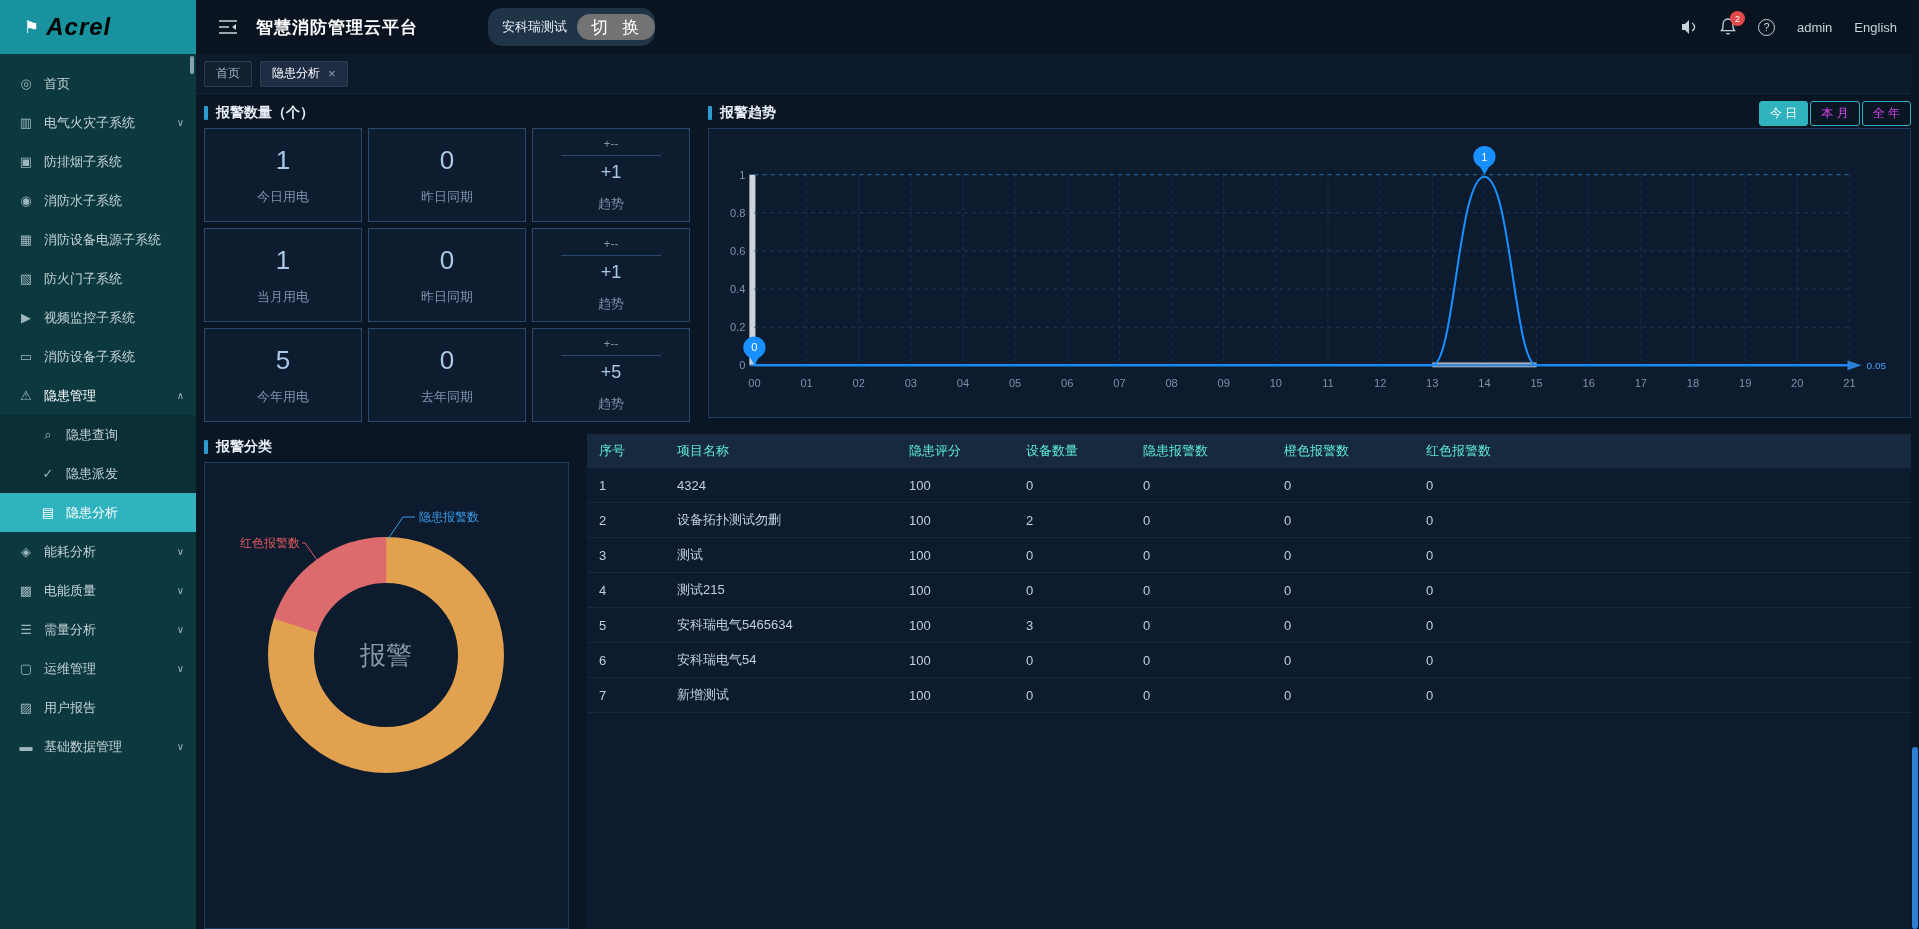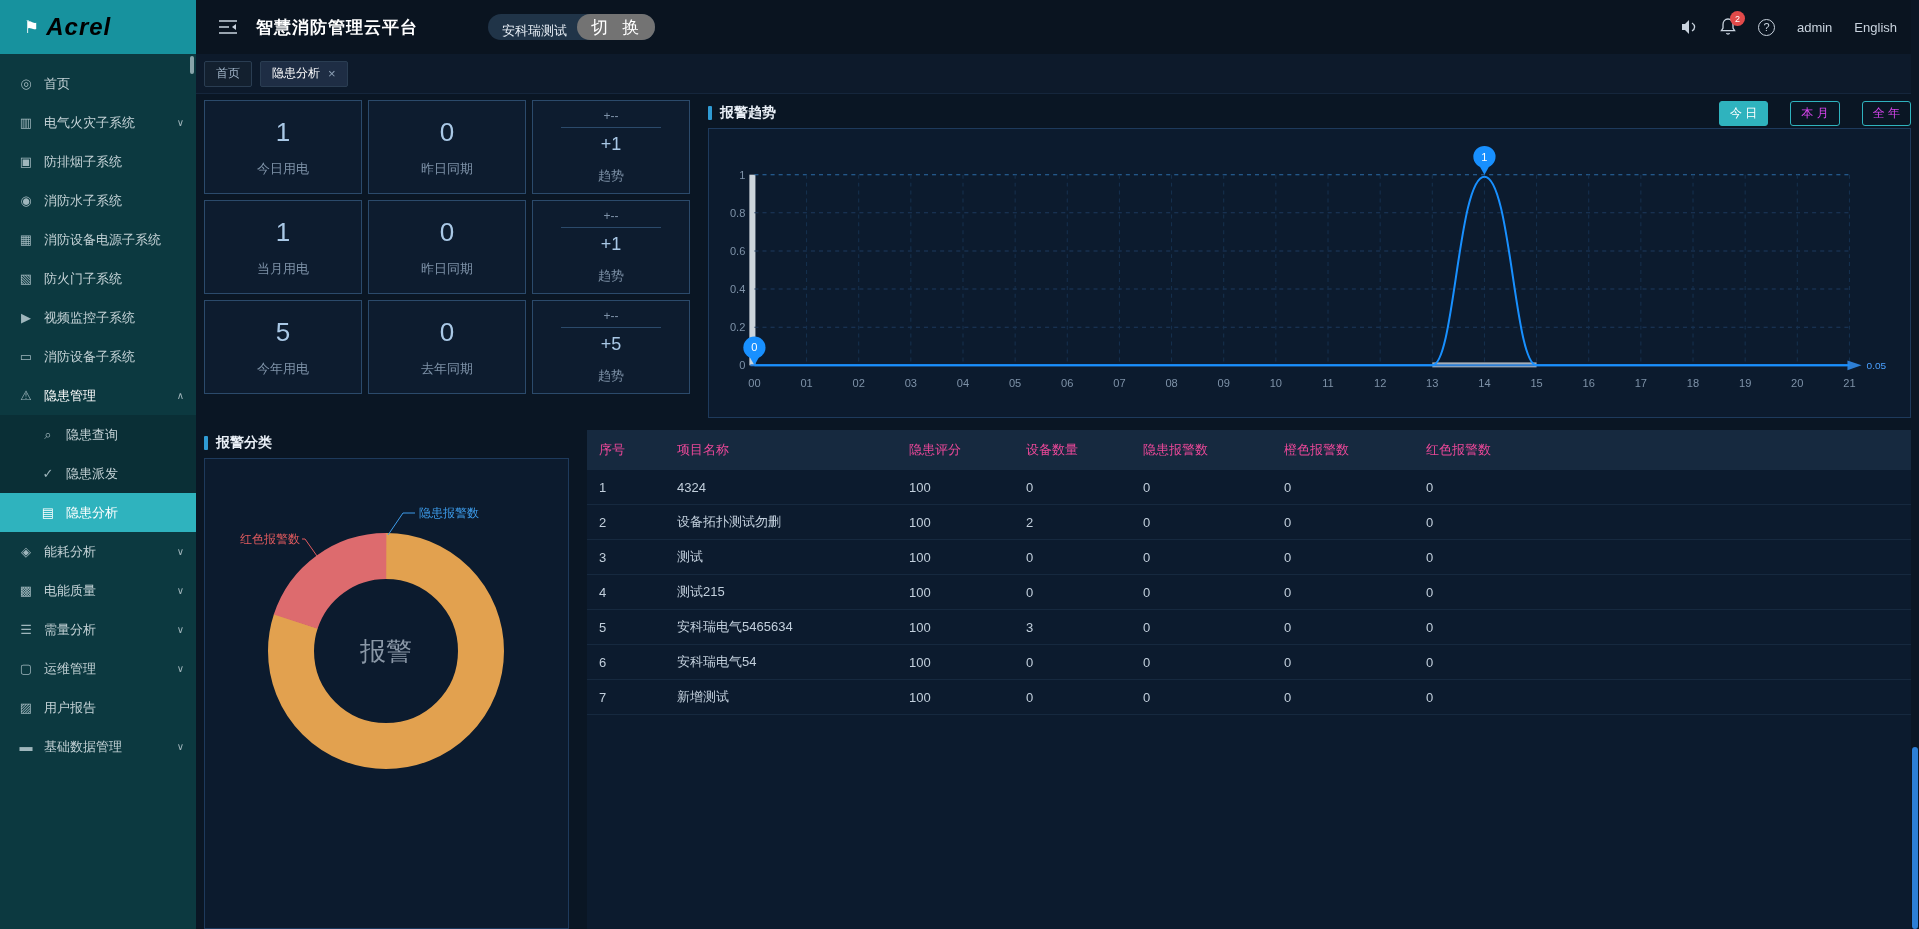--- a/index.html
+++ b/index.html
@@ -20,21 +20,21 @@
   .side-item.parent{color:#fff}
   .side-item.sub{background:#0A2F36;padding-left:40px}
   .side-item.sub.active{background:#2FB3BE;color:#fff}
   .side-item.sub.active .ico{color:#fff}
   .side-scroll{position:absolute;top:56px;right:2px;width:4px;height:18px;background:#9FB7BD;border-radius:2px;opacity:.85}
 
   
   .main{flex:1;display:flex;flex-direction:column;min-width:0}
   .topbar{height:54px;background:#0A1420;display:flex;align-items:center;padding:12px 22px;flex:0 0 54px}
   .sys-title{color:#fff;font-size:17px;font-weight:bold;letter-spacing:1px;margin-left:18px}
-  .proj-pill{display:flex;align-items:flex-end;background:#203448;border-radius:14px;height:26px;padding-left:14px;margin-left:70px}
+  .proj-pill{display:flex;align-items:center;background:#203448;border-radius:14px;height:38px;padding-left:14px;margin-left:70px}
   .proj-name{color:#E6EDF4;font-size:13px}
   .switch-btn{height:26px;border:none;border-radius:13px;background:#737373;color:#fff;font-size:17px;
     padding:0 14px;margin-left:10px;cursor:pointer;font-family:Liberation Mono, monospace;letter-spacing:2px}
   .top-right{margin-left:auto;display:flex;align-items:center;gap:22px;color:#C9D3DE;font-size:13px}
   .icon-btn{position:relative;display:flex;align-items:center;cursor:pointer}
   .badge{position:absolute;top:-7px;right:-9px;min-width:15px;height:15px;border-radius:8px;background:#E24A4A;
     color:#fff;font-size:9px;display:flex;align-items:center;justify-content:center;padding:0 3px}
   .qmark{width:17px;height:17px;border:1.4px solid #C9D3DE;border-radius:50%;display:flex;align-items:center;
     justify-content:center;font-size:11px;color:#C9D3DE;cursor:pointer}
   .txt-link{cursor:pointer}
@@ -60,36 +60,36 @@
   .cards{display:grid;grid-template-columns:repeat(3,1fr);grid-auto-rows:94px;gap:6px}
   .card{background:#0D1C2F;border:1px solid #2B4A6B;display:flex;flex-direction:column;align-items:center;justify-content:center}
   .card .val{font-size:26px;color:#A9C8E6}
   .card .lab{font-size:13px;color:#7E92A8;margin-top:12px}
   .card .spark{font-size:12px;color:#7E92A8}
   .card .line{width:64%;border-top:1px solid #2B4A6B;margin:4px 0 6px}
   .card.trend .val{font-size:18px}
 
   
   .trendsec{flex:1;display:flex;flex-direction:column;min-width:0}
-  .range-buttons{margin-left:auto;display:flex;gap:22px}
+  .range-buttons{margin-left:auto;display:flex;gap:2px}
   .rbtn{font-size:12px;padding:3px 10px;border:1px solid #2FB3BE;color:#d946ef;border-radius:3px;
     background:transparent;cursor:pointer;font-family:inherit}
   .rbtn.active{background:#2FB3BE;color:#fff}
   .chart-panel{height:290px}
   .chart-panel svg{width:100%;height:100%;display:block}
 
   
   .catsec{width:365px;flex:0 0 365px;display:flex;flex-direction:column;min-height:0}
   .donut-panel{flex:1;overflow:hidden}
 
   
   .ranksec{flex:1;display:flex;flex-direction:column;min-width:0}
   .table-panel{flex:1;overflow:hidden;background:#0C1B2E;border:none}
   .t-head,.t-row{display:grid;grid-template-columns:78px 232px 117px 117px 141px 142px 142px 1fr;align-items:center}
-  .t-head{background:#16293F;height:40px;font-size:13px;color:#ec4899}
+  .t-head{background:#16293F;height:34px;font-size:13px;color:#5eead4}
   .t-row{height:35px;font-size:13px;color:#C2CFDC;border-bottom:1px solid #16293F}
   .t-cell{padding-left:12px;white-space:nowrap;overflow:hidden}
 
   
   .page-scrollbar{position:fixed;top:0;right:0;width:8px;height:100%;background:#0B1624;z-index:50}
   .page-scrollbar .thumb{position:absolute;bottom:0;left:1px;width:6px;height:182px;background:#2D7FD6;border-radius:3px}
 </style>
 </head>
 <body>
 
@@ -225,20 +225,24 @@
         <div class="tab active">
           <span>隐患分析</span>
           <span class="close">×</span>
         </div>
       </div>
 
     <div class="content">
 
       <div class="row row1">
         <section class="stats">
+          <div class="sec-head">
+            <i class="sec-bar"></i>
+            <span class="sec-title">报警数量（个）</span>
+          </div>
           <div class="cards">
               <div class="card">
                 <div class="val">1</div>
                 <div class="lab">今日用电</div>
               </div>
               <div class="card">
                 <div class="val">0</div>
                 <div class="lab">昨日同期</div>
               </div>
               <div class="card trend">

